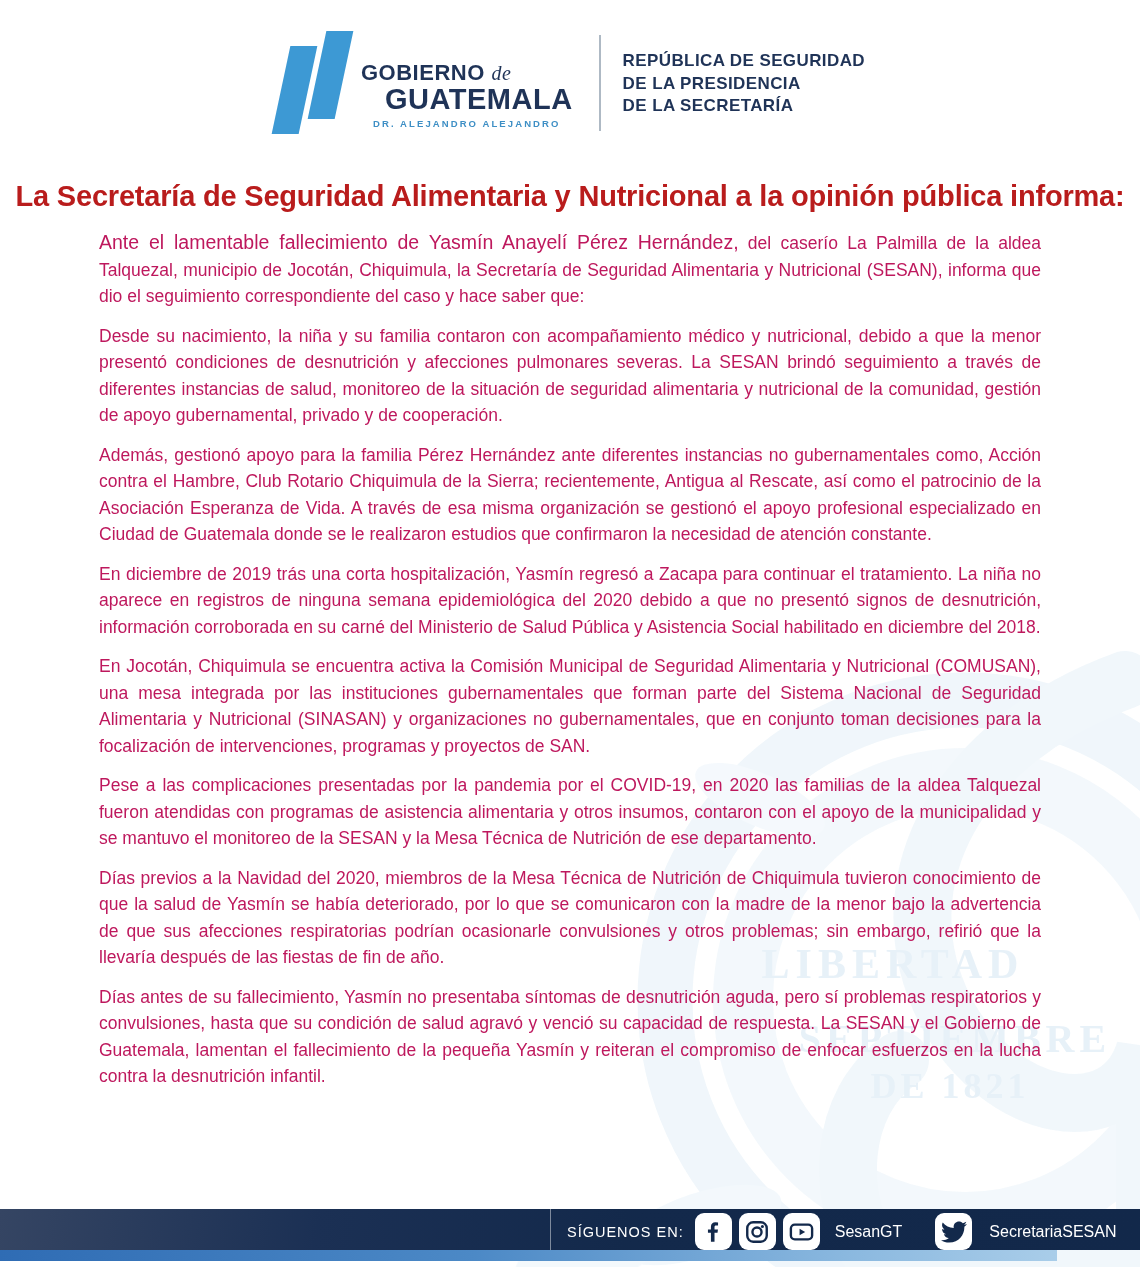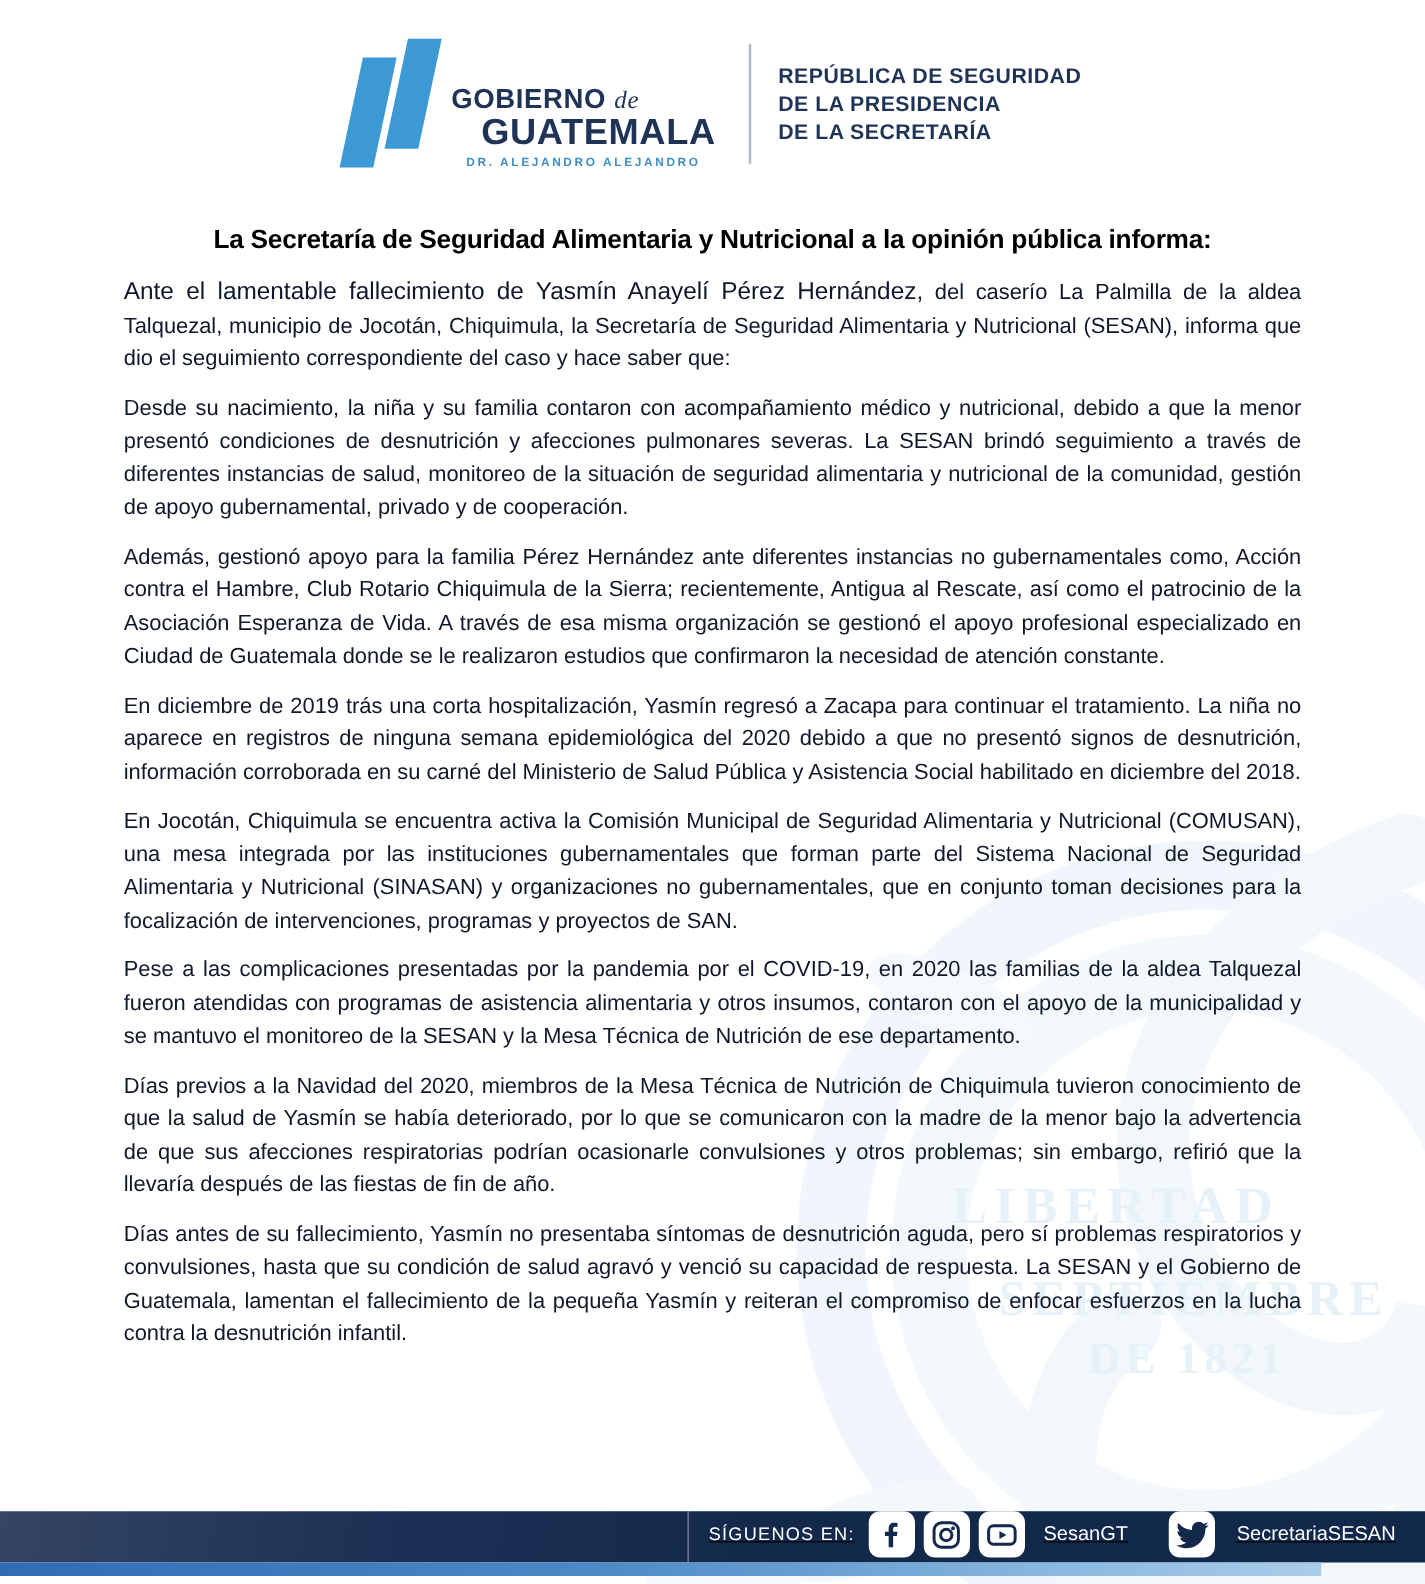--- a/index.html
+++ b/index.html
@@ -12,56 +12,56 @@
   }
   
   .watermark{position:absolute;inset:0;z-index:0;pointer-events:none;}
   
   .content{position:relative;z-index:1;}
   
   .header{
     padding-top:30px;
     display:flex;justify-content:center;align-items:center;
   }
-  .logo{display:flex;align-items:flex-end;}
+  .logo{display:flex;align-items:center;}
   .stripes{position:relative;width:72px;height:106px;margin-right:14px;}
   .stripe{position:absolute;width:27px;height:88px;background:#3D99D4;transform:skewX(-12deg);}
   .stripe.s1{left:6px;top:16px;}
   .stripe.s2{left:42px;top:1px;}
   .logo-text{color:#1F3357;padding-top:24px;}
   .logo-line1{font-size:22px;font-weight:bold;letter-spacing:.5px;line-height:22px;}
   .logo-de{font-family:"Liberation Serif",serif;font-style:italic;font-weight:normal;font-size:20px;}
   .logo-line2{font-size:29px;font-weight:bold;letter-spacing:.5px;line-height:30px;margin-left:24px;}
   .logo-subtitle{font-size:9.5px;font-weight:bold;color:#3E8FC5;letter-spacing:2.1px;margin-top:4px;text-align:center;}
   .vdivider{width:2px;height:96px;background:#AEB9C4;margin:0 22px 0 26px;align-self:center;}
   .org{color:#1F3357;font-weight:bold;font-size:17px;line-height:22.5px;letter-spacing:.4px;padding-top:2px;}
   
   .title{
     margin-top:44px;
     text-align:center;
-    color:#000000;
+    color:#b91c1c;
     font-weight:bold;
-    font-size:21px;
+    font-size:29px;
     white-space:nowrap;
     letter-spacing:-0.2px;
   }
   
-  .bodytext{width:942px;margin:16px auto 0 auto;color:#0f172a;}
+  .bodytext{width:942px;margin:16px auto 0 auto;color:#be185d;}
   .para{
     font-size:17.5px;line-height:26.5px;
     text-align:justify;
     margin:0 0 13px 0;
   }
   .para .lead{font-size:19.5px;}
   
   .footer-bar{
     position:absolute;left:0;top:1209px;width:1140px;height:41px;
     background:linear-gradient(100deg,#354563 0%,#1B3054 28%,#13294B 55%,#12284A 100%);
     z-index:2;
-    display:flex;align-items:flex-start;text-decoration:underline;
+    display:flex;align-items:flex-end;
   }
   .footer-spacer{width:550px;height:41px;border-right:1px solid rgba(255,255,255,.45);flex:0 0 auto;}
   .footer-content{display:flex;align-items:center;padding-left:16px;gap:7px;}
   .follow-label{color:#fff;font-size:14.5px;letter-spacing:1px;margin-right:4px;}
   .sq{
     width:37px;height:37px;background:#fff;border-radius:9px;
     display:flex;align-items:center;justify-content:center;flex:0 0 auto;
   }
   .sq svg{display:block;}
   .handle{color:#fff;font-size:16px;margin:0 8px;}

